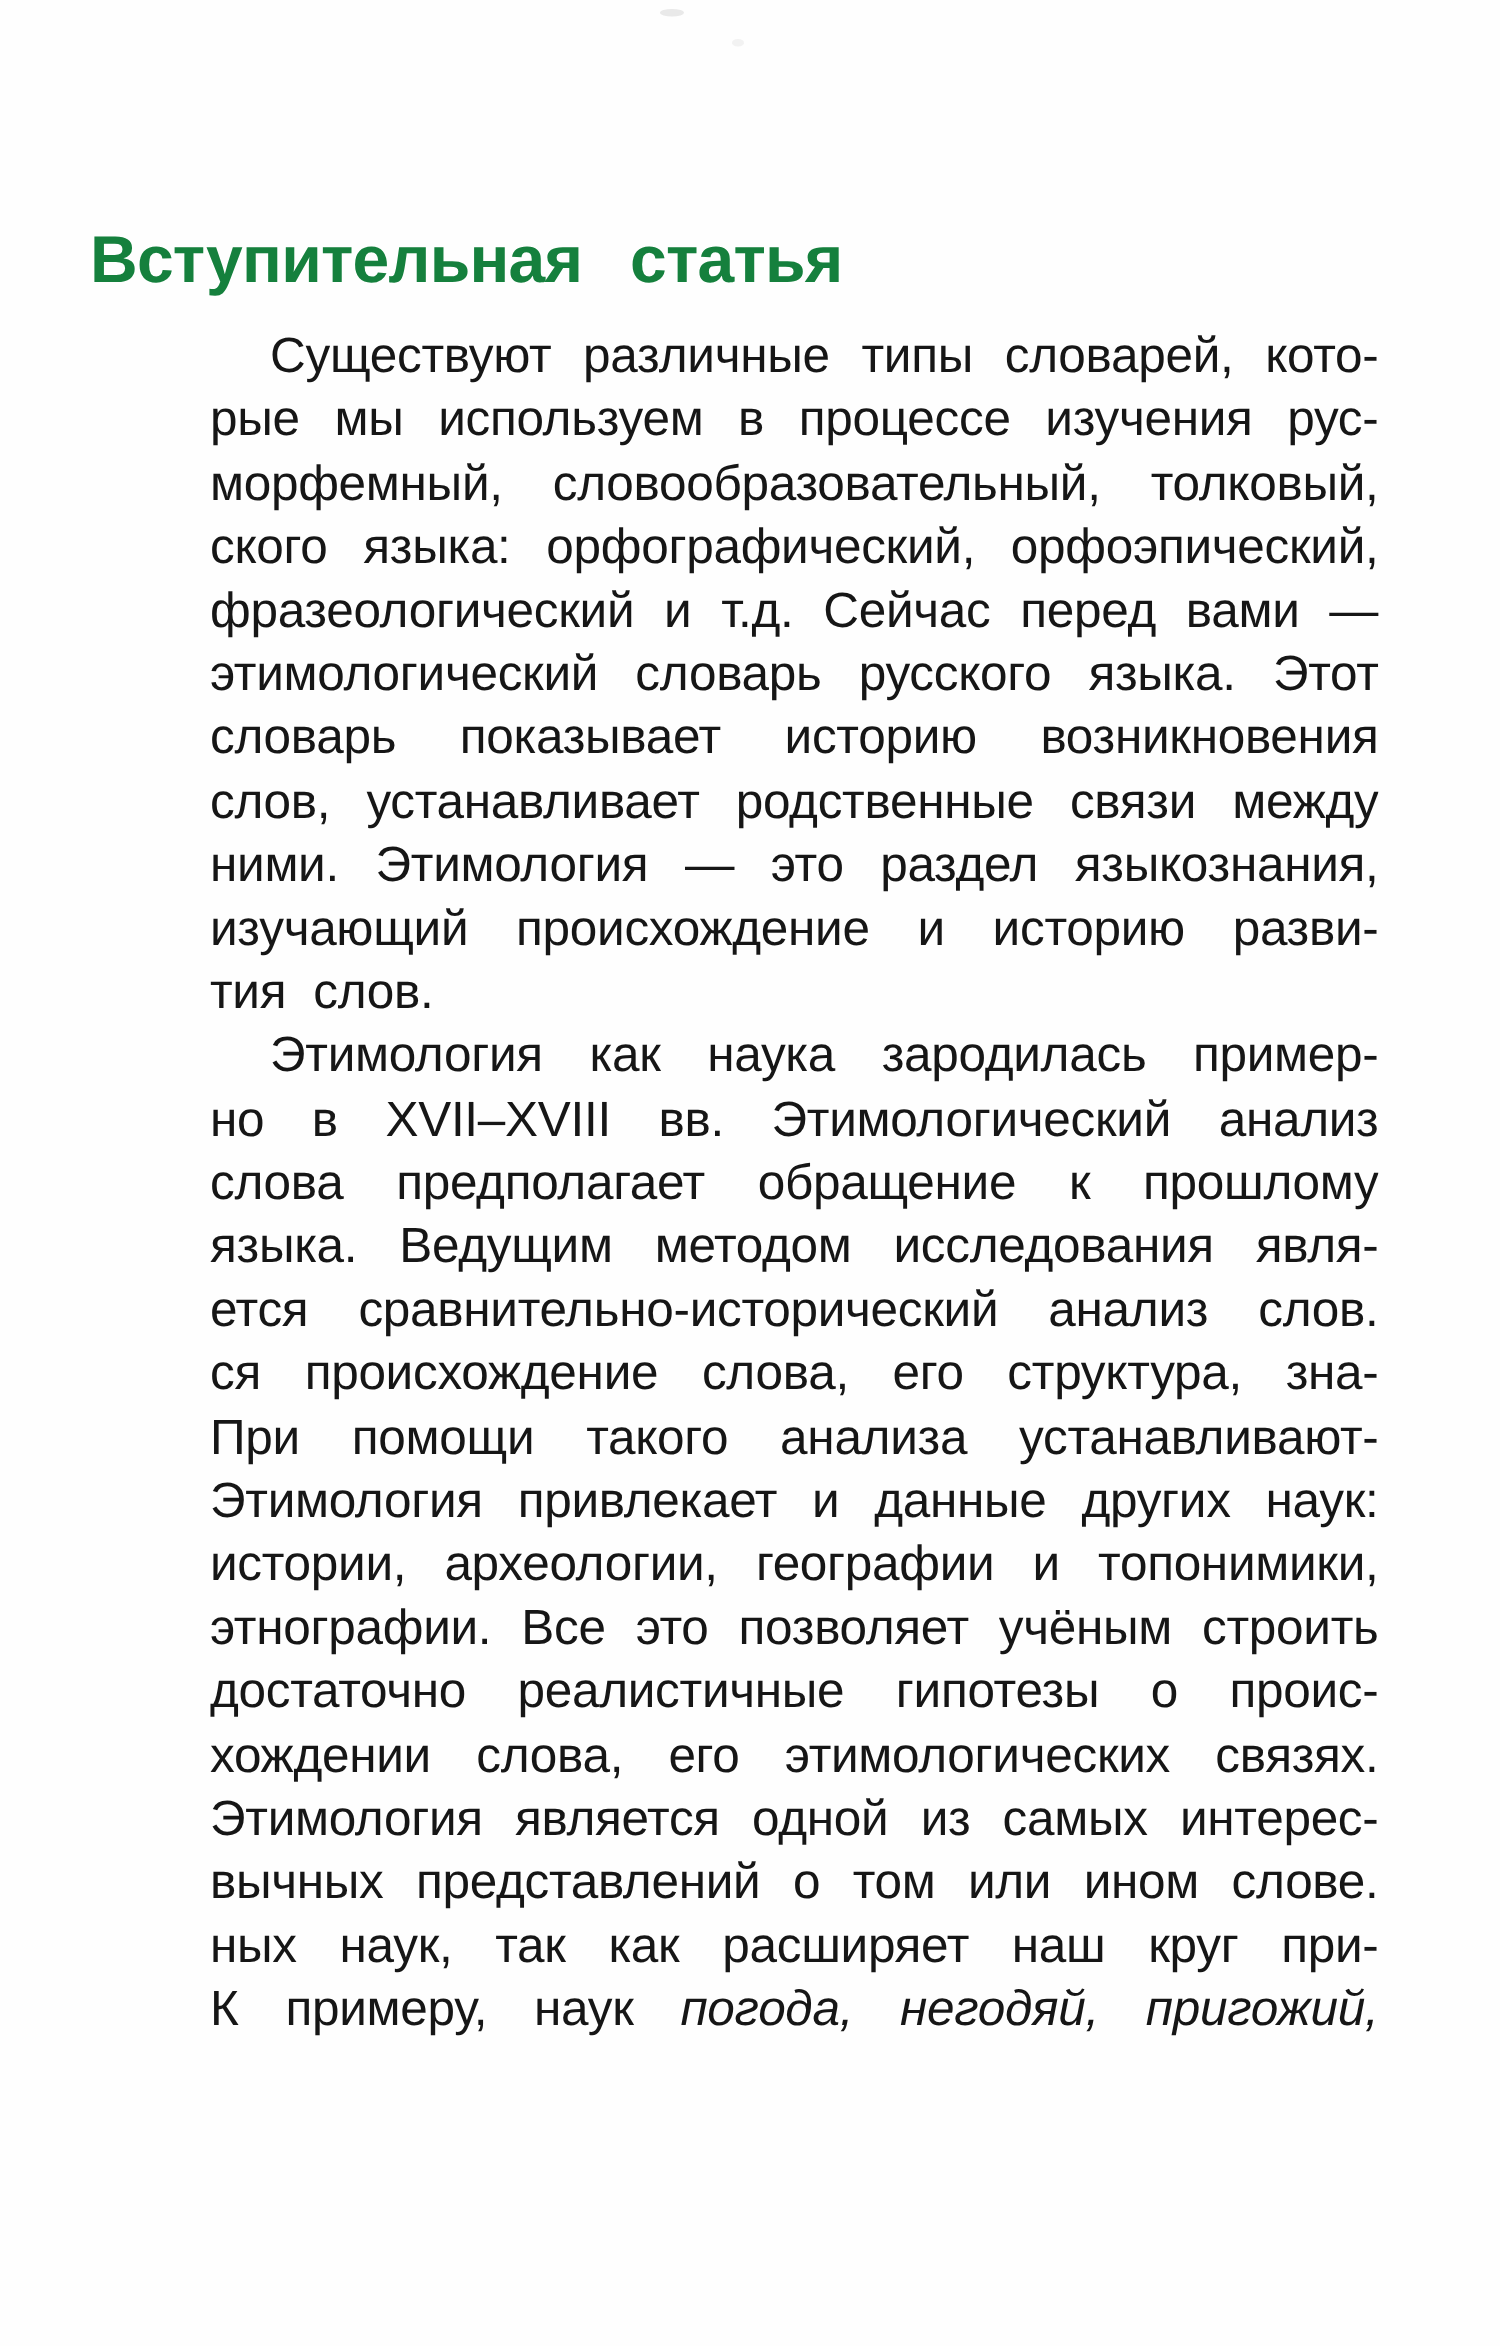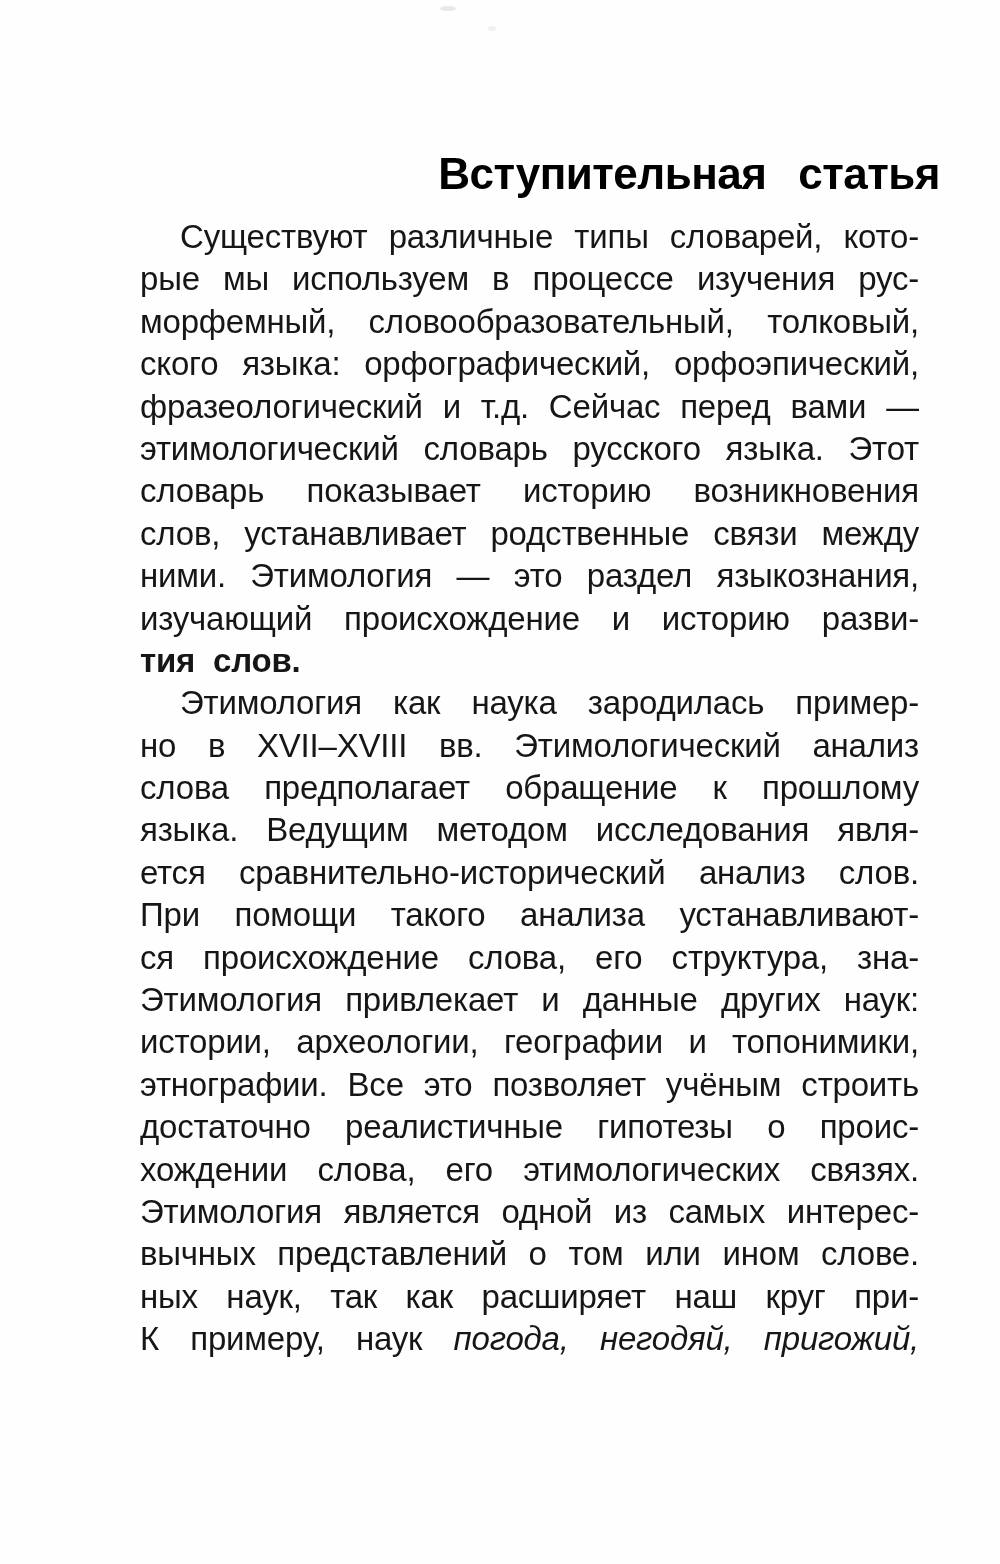--- a/index.html
+++ b/index.html
@@ -22,26 +22,26 @@
     background: #e9e9e9;
     border-radius: 50%;
   }
   .speck-1 { left: 440px; top: 6px; width: 16px; height: 5px; }
   .speck-2 { left: 488px; top: 26px; width: 8px; height: 5px; opacity: .6; }
   .title {
     position: absolute;
     top: 120px;
     left: 60px;
     width: 880px;
-    text-align: right;
+    text-align: left;
     font-size: 44px;
     font-weight: bold;
     letter-spacing: -0.5px;
     word-spacing: 20px;
-    color: #000000;
+    color: #15803d;
     white-space: nowrap;
   }
   .article-body {
     position: absolute;
     top: 216px;
     left: 93px;
     width: 826px;
     font-size: 33px;
     line-height: 42.4px;
     letter-spacing: -0.2px;
@@ -51,21 +51,20 @@
     text-align: justify;
     text-align-last: justify;
     height: 42.4px;
     overflow: hidden;
     margin-left: 47px;
   }
   .line.no-just {
     text-align: center;
     text-align-last: left;
     word-spacing: 9px;
-    font-weight: bold;
   }
   .line.indent { padding-left: 40px; }
   .italic { font-style: italic; }
 </style>
 </head>
 <body>
 
 <div class="page">
   <div class="scan-speck speck-1"></div>
   <div class="scan-speck speck-2"></div>
@@ -85,22 +84,22 @@
         <div class="line"><span>ними. Этимология — это раздел языкознания,</span></div>
         <div class="line"><span>изучающий происхождение и историю разви-</span></div>
         <div class="line no-just"><span>тия слов.</span></div>
       </div>
       <div class="para">
         <div class="line indent"><span>Этимология как наука зародилась пример-</span></div>
         <div class="line"><span>но в XVII–XVIII вв. Этимологический анализ</span></div>
         <div class="line"><span>слова предполагает обращение к прошлому</span></div>
         <div class="line"><span>языка. Ведущим методом исследования явля-</span></div>
         <div class="line"><span>ется сравнительно-исторический анализ слов.</span></div>
+        <div class="line"><span>ся происхождение слова, его структура, зна-</span></div>
         <div class="line"><span>При помощи такого анализа устанавливают-</span></div>
-        <div class="line"><span>ся происхождение слова, его структура, зна-</span></div>
         <div class="line"><span>Этимология привлекает и данные других наук:</span></div>
         <div class="line"><span>истории, археологии, географии и топонимики,</span></div>
         <div class="line"><span>этнографии. Все это позволяет учёным строить</span></div>
         <div class="line"><span>достаточно реалистичные гипотезы о проис-</span></div>
         <div class="line"><span>хождении слова, его этимологических связях.</span></div>
         <div class="line"><span>Этимология является одной из самых интерес-</span></div>
         <div class="line"><span>вычных представлений о том или ином слове.</span></div>
         <div class="line"><span>ных наук, так как расширяет наш круг при-</span></div>
         <div class="line"><span>К примеру, наук </span><span class="italic">погода, негодяй, пригожий,</span></div>
       </div>

